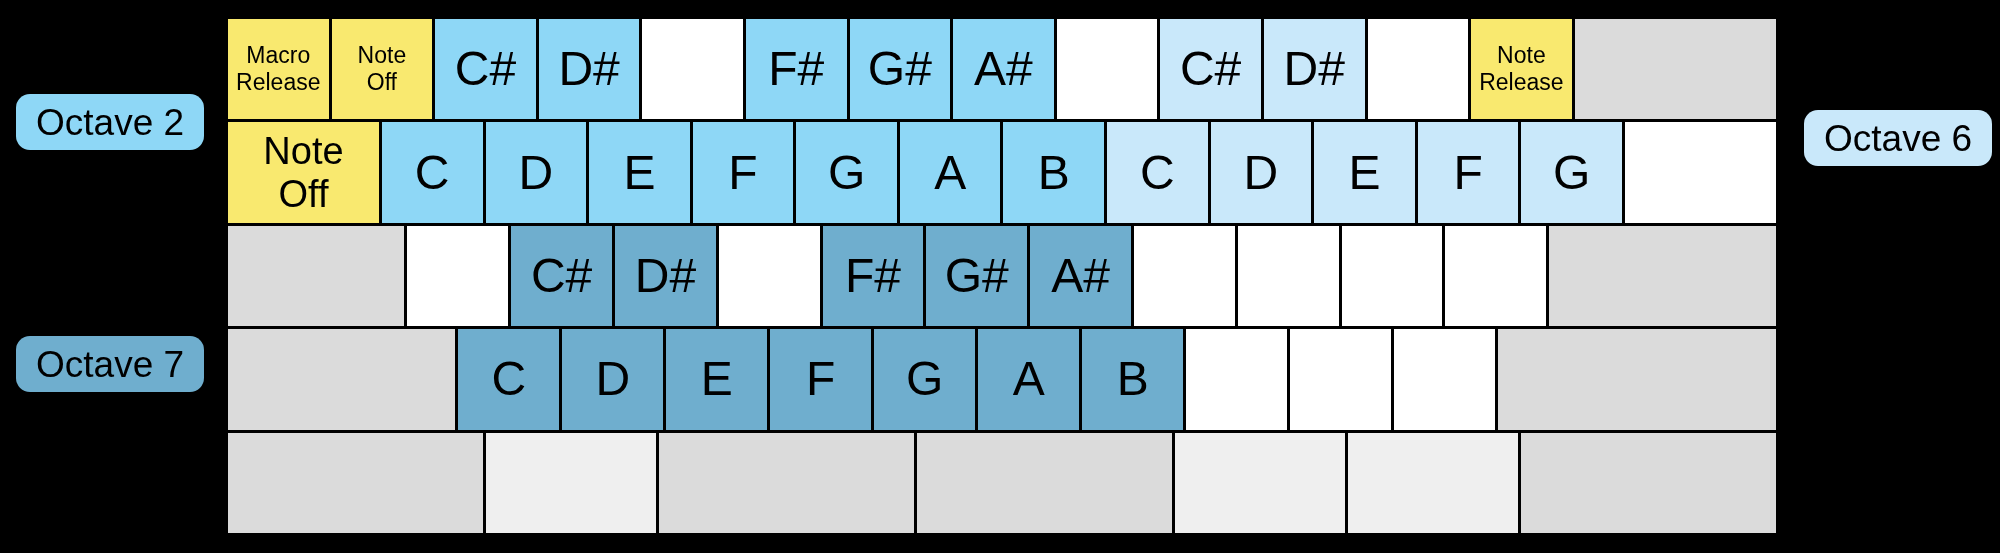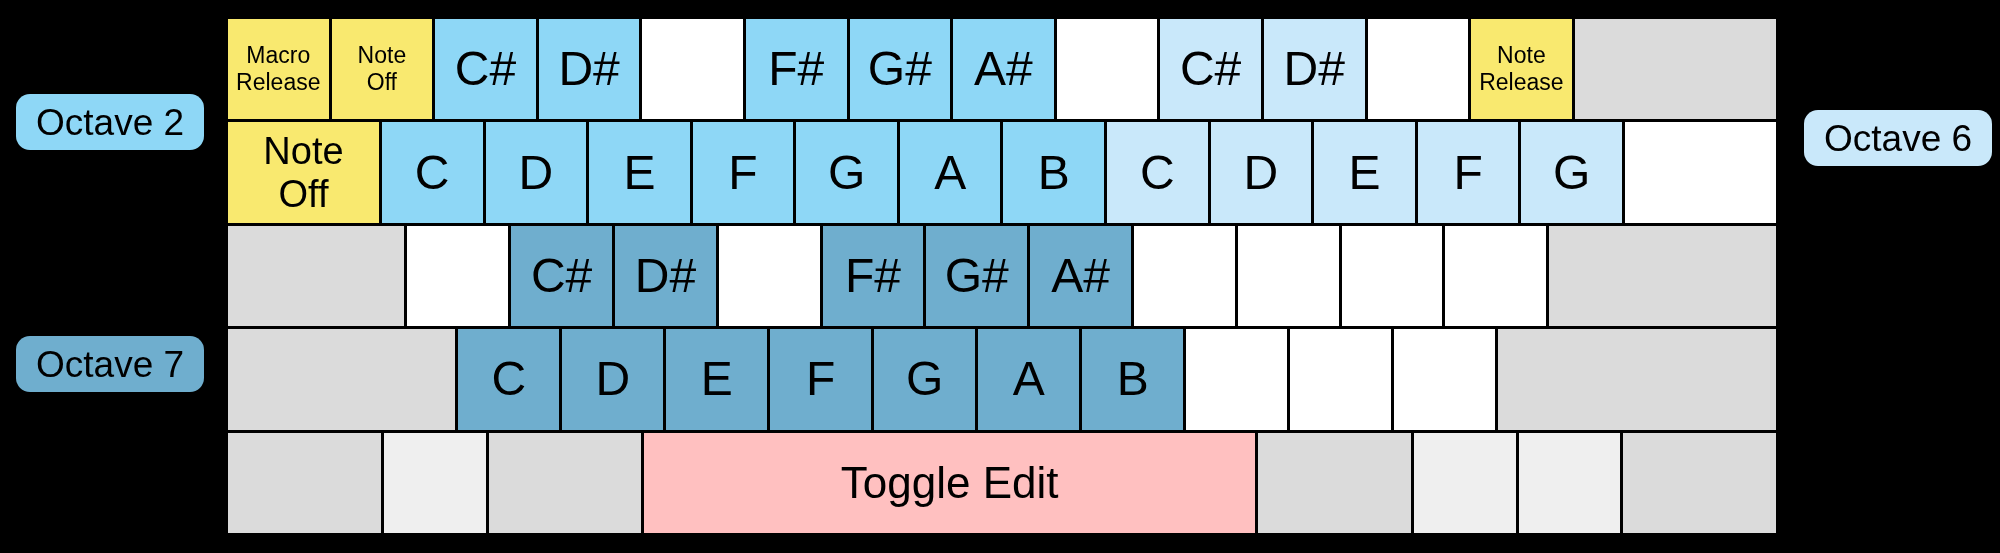--- a/index.html
+++ b/index.html
@@ -146,21 +146,20 @@
       <div class="key c-w" style="--u:1"></div>
       <div class="key c-w" style="--u:1"></div>
       <div class="key c-w" style="--u:1"></div>
       <div class="key c-g" style="--u:2.75"></div>
     </div>
 
     <div class="row">
       <div class="key c-g" style="--u:1.5"></div>
       <div class="key c-gl" style="--u:1"></div>
       <div class="key c-g" style="--u:1.5"></div>
-      <div class="key c-p space-key" style="--u:6">Toggle Edit</div>
       <div class="key c-g" style="--u:1.5"></div>
       <div class="key c-gl" style="--u:1"></div>
       <div class="key c-gl" style="--u:1"></div>
       <div class="key c-g" style="--u:1.5"></div>
     </div>
 
   </div>
 </div>
 
 </body></html>

